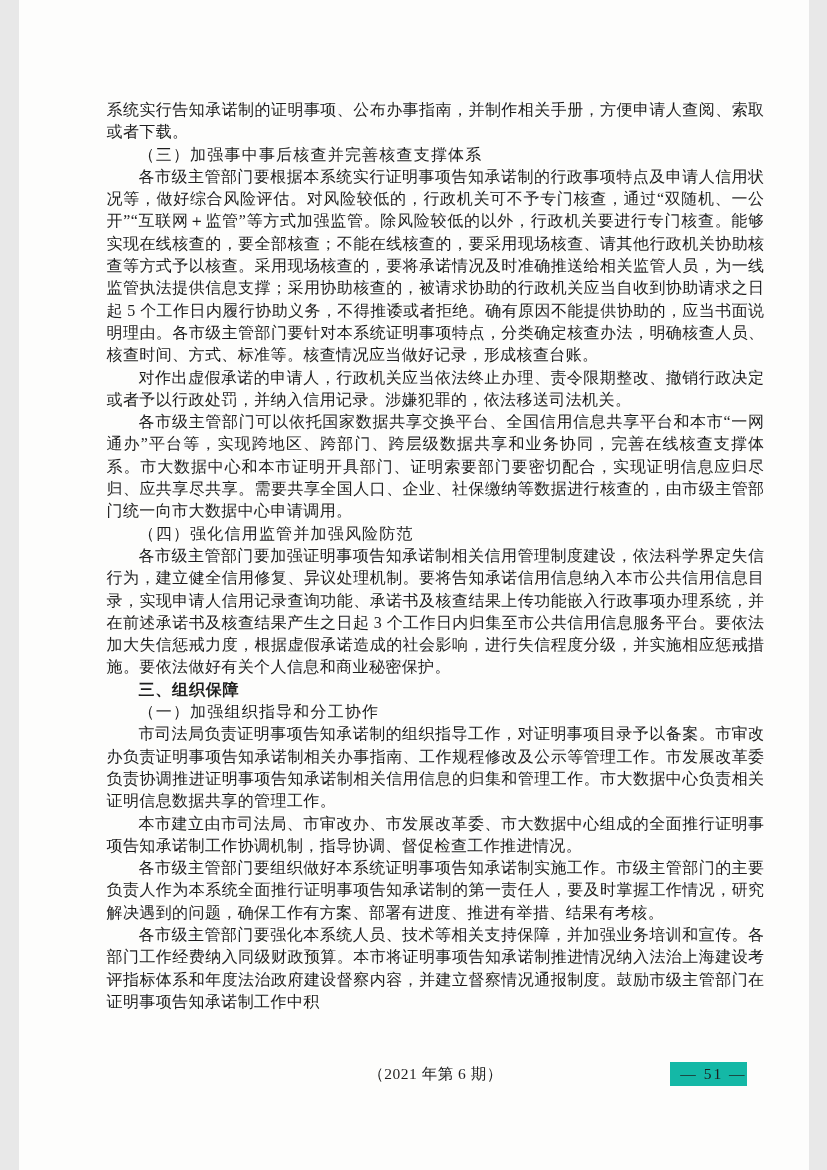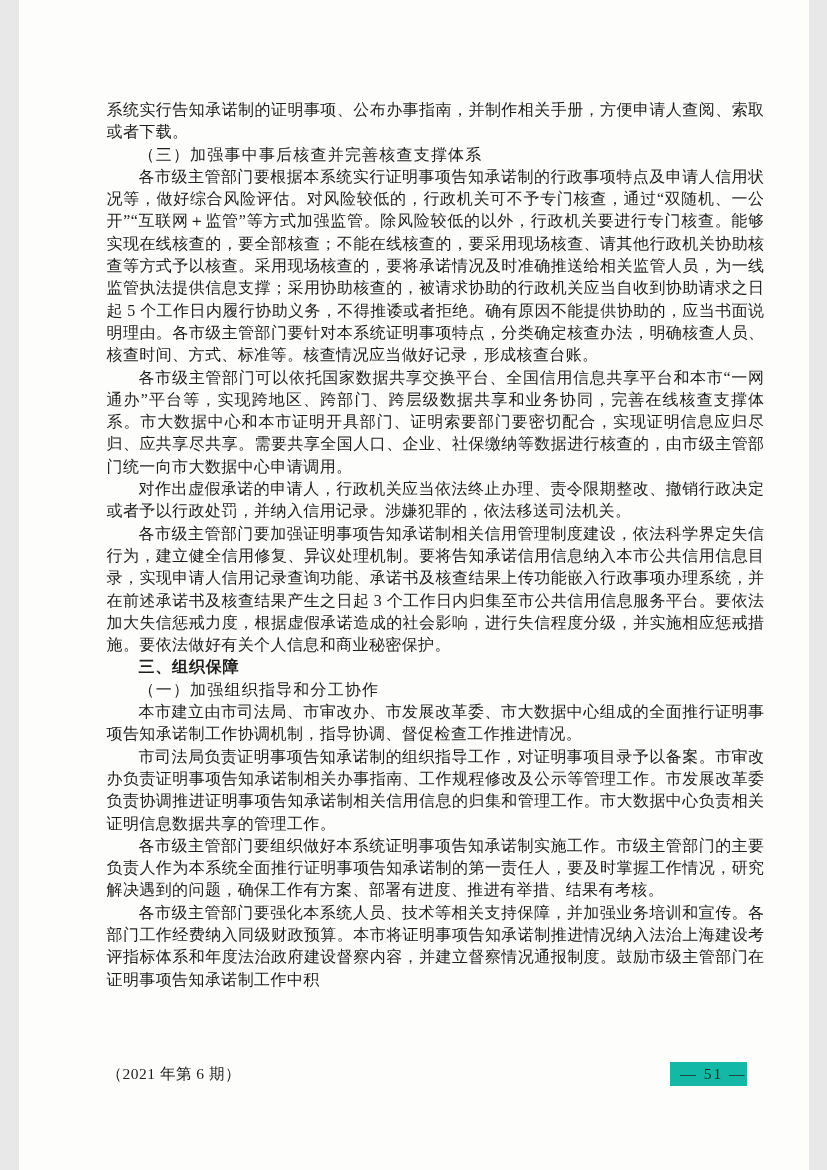--- a/index.html
+++ b/index.html
@@ -45,47 +45,49 @@
     top: 1062px;
     width: 658px;
     height: 24px;
     font-size: 15.5px;
     line-height: 24px;
   }
   .footer .issue {
     position: absolute;
     left: 0;
     width: 100%;
+    text-align: center;
     letter-spacing: 0.5px;
   }
   .footer .page-num {
     position: absolute;
     right: 18px;
     top: 0;
     letter-spacing: 2px;
     white-space: nowrap;
     background: #14b8a6;
     padding-left: 10px;
   }
 </style>
 </head>
 <body>
 
 <div class="page">
   <div class="content">
     <p class="no-indent">系统实行告知承诺制的证明事项、公布办事指南，并制作相关手册，方便申请人查阅、索取或者下载。</p>
     <p class="heading-kai">（三）加强事中事后核查并完善核查支撑体系</p>
     <p>各市级主管部门要根据本系统实行证明事项告知承诺制的行政事项特点及申请人信用状况等，做好综合风险评估。对风险较低的，行政机关可不予专门核查，通过“双随机、一公开”“互联网＋监管”等方式加强监管。除风险较低的以外，行政机关要进行专门核查。能够实现在线核查的，要全部核查；不能在线核查的，要采用现场核查、请其他行政机关协助核查等方式予以核查。采用现场核查的，要将承诺情况及时准确推送给相关监管人员，为一线监管执法提供信息支撑；采用协助核查的，被请求协助的行政机关应当自收到协助请求之日起 5 个工作日内履行协助义务，不得推诿或者拒绝。确有原因不能提供协助的，应当书面说明理由。各市级主管部门要针对本系统证明事项特点，分类确定核查办法，明确核查人员、核查时间、方式、标准等。核查情况应当做好记录，形成核查台账。</p>
+    <p>对作出虚假承诺的申请人，行政机关应当依法终止办理、责令限期整改、撤销行政决定或者予以行政处罚，并纳入信用记录。涉嫌犯罪的，依法移送司法机关。</p>
     <p>各市级主管部门可以依托国家数据共享交换平台、全国信用信息共享平台和本市“一网通办”平台等，实现跨地区、跨部门、跨层级数据共享和业务协同，完善在线核查支撑体系。市大数据中心和本市证明开具部门、证明索要部门要密切配合，实现证明信息应归尽归、应共享尽共享。需要共享全国人口、企业、社保缴纳等数据进行核查的，由市级主管部门统一向市大数据中心申请调用。</p>
-    <p>对作出虚假承诺的申请人，行政机关应当依法终止办理、责令限期整改、撤销行政决定或者予以行政处罚，并纳入信用记录。涉嫌犯罪的，依法移送司法机关。</p>
+    <p class="heading-kai">（四）强化信用监管并加强风险防范</p>
     <p>各市级主管部门要加强证明事项告知承诺制相关信用管理制度建设，依法科学界定失信行为，建立健全信用修复、异议处理机制。要将告知承诺信用信息纳入本市公共信用信息目录，实现申请人信用记录查询功能、承诺书及核查结果上传功能嵌入行政事项办理系统，并在前述承诺书及核查结果产生之日起 3 个工作日内归集至市公共信用信息服务平台。要依法加大失信惩戒力度，根据虚假承诺造成的社会影响，进行失信程度分级，并实施相应惩戒措施。要依法做好有关个人信息和商业秘密保护。</p>
     <p class="heading-bold">三、组织保障</p>
     <p class="heading-kai">（一）加强组织指导和分工协作</p>
+    <p>市司法局负责证明事项告知承诺制的组织指导工作，对证明事项目录予以备案。市审改办负责证明事项告知承诺制相关办事指南、工作规程修改及公示等管理工作。市发展改革委负责协调推进证明事项告知承诺制相关信用信息的归集和管理工作。市大数据中心负责相关证明信息数据共享的管理工作。</p>
     <p>本市建立由市司法局、市审改办、市发展改革委、市大数据中心组成的全面推行证明事项告知承诺制工作协调机制，指导协调、督促检查工作推进情况。</p>
-    <p>市司法局负责证明事项告知承诺制的组织指导工作，对证明事项目录予以备案。市审改办负责证明事项告知承诺制相关办事指南、工作规程修改及公示等管理工作。市发展改革委负责协调推进证明事项告知承诺制相关信用信息的归集和管理工作。市大数据中心负责相关证明信息数据共享的管理工作。</p>
     <p>各市级主管部门要组织做好本系统证明事项告知承诺制实施工作。市级主管部门的主要负责人作为本系统全面推行证明事项告知承诺制的第一责任人，要及时掌握工作情况，研究解决遇到的问题，确保工作有方案、部署有进度、推进有举措、结果有考核。</p>
     <p>各市级主管部门要强化本系统人员、技术等相关支持保障，并加强业务培训和宣传。各部门工作经费纳入同级财政预算。本市将证明事项告知承诺制推进情况纳入法治上海建设考评指标体系和年度法治政府建设督察内容，并建立督察情况通报制度。鼓励市级主管部门在证明事项告知承诺制工作中积</p>
   </div>
 
   <div class="footer">
     <span class="issue">（2021 年第 6 期）</span>
     <span class="page-num">—  51  —</span>
   </div>
 </div>
 

